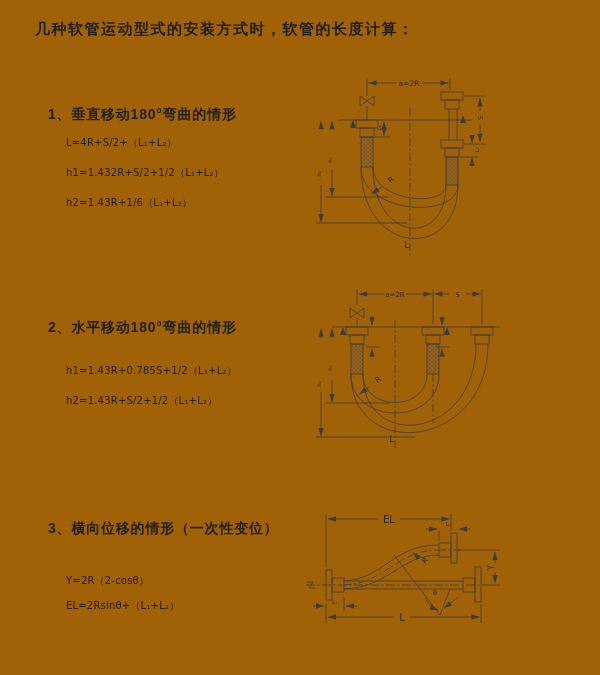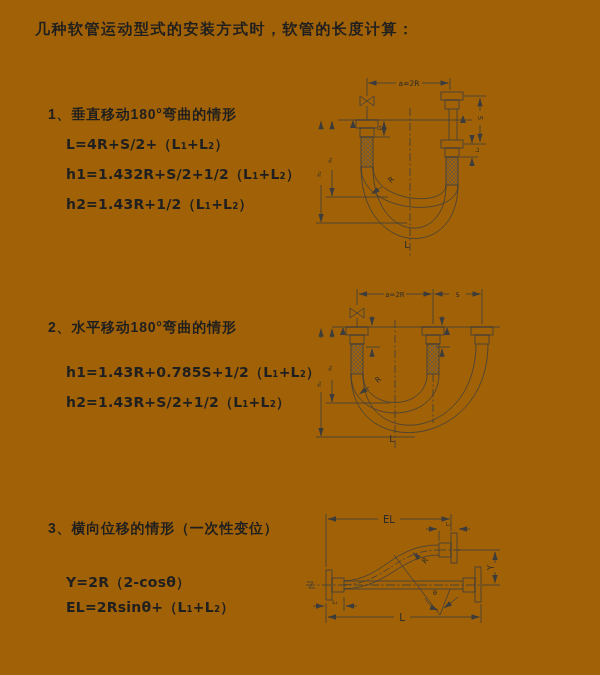--- a/index.html
+++ b/index.html
@@ -1,35 +1,35 @@
 <!DOCTYPE html>
 <html><head>
 <meta charset="utf-8">
 <style>
   html,body{margin:0;padding:0;background:#ffffff;}
   #page{position:relative;width:600px;height:675px;background:#a16207;overflow:hidden;
         font-family:"Liberation Sans","DejaVu Sans",sans-serif;color:#1f1f1f;}
   .line{position:absolute;white-space:nowrap;}
   .title{font-size:15px;font-weight:bold;letter-spacing:1.5px;}
   .sec-h{font-size:14px;font-weight:bold;letter-spacing:0.8px;}
-  .formula{font-size:14px;font-weight:bold;letter-spacing:0.2px;font-family:"DejaVu Sans","Liberation Sans",sans-serif;}
+  .formula{font-size:10px;font-weight:normal;letter-spacing:0.2px;font-family:"DejaVu Sans","Liberation Sans",sans-serif;}
   svg{position:absolute;}
   svg text{font-family:"DejaVu Sans","Liberation Sans",sans-serif;}
 </style>
 </head>
 <body>
 
 <div id="page">
 
   <div class="line title" style="left:35px;top:20px">几种软管运动型式的安装方式时，软管的长度计算：</div>
 
   <div class="line sec-h" style="left:48px;top:106px">1、垂直移动180°弯曲的情形</div>
   <div class="line formula" style="left:66px;top:136px">L=4R+S/2+（L₁+L₂）</div>
   <div class="line formula" style="left:66px;top:166px">h1=1.432R+S/2+1/2（L₁+L₂）</div>
-  <div class="line formula" style="left:66px;top:196px">h2=1.43R+1/2（L₁+L₂）</div>
+  <div class="line formula" style="left:66px;top:196px">h2=1.43R+1/6（L₁+L₂）</div>
 
   <div class="line sec-h" style="left:48px;top:319px">2、水平移动180°弯曲的情形</div>
   <div class="line formula" style="left:66px;top:364px">h1=1.43R+0.785S+1/2（L₁+L₂）</div>
   <div class="line formula" style="left:66px;top:394px">h2=1.43R+S/2+1/2（L₁+L₂）</div>
 
   <div class="line sec-h" style="left:48px;top:520px">3、横向位移的情形（一次性变位）</div>
   <div class="line formula" style="left:66px;top:574px">Y=2R（2-cosθ）</div>
   <div class="line formula" style="left:66px;top:599px">EL=2Rsinθ+（L₁+L₂）</div>
 
   <svg style="left:310px;top:70px" width="280" height="195" viewBox="0 0 280 195">

